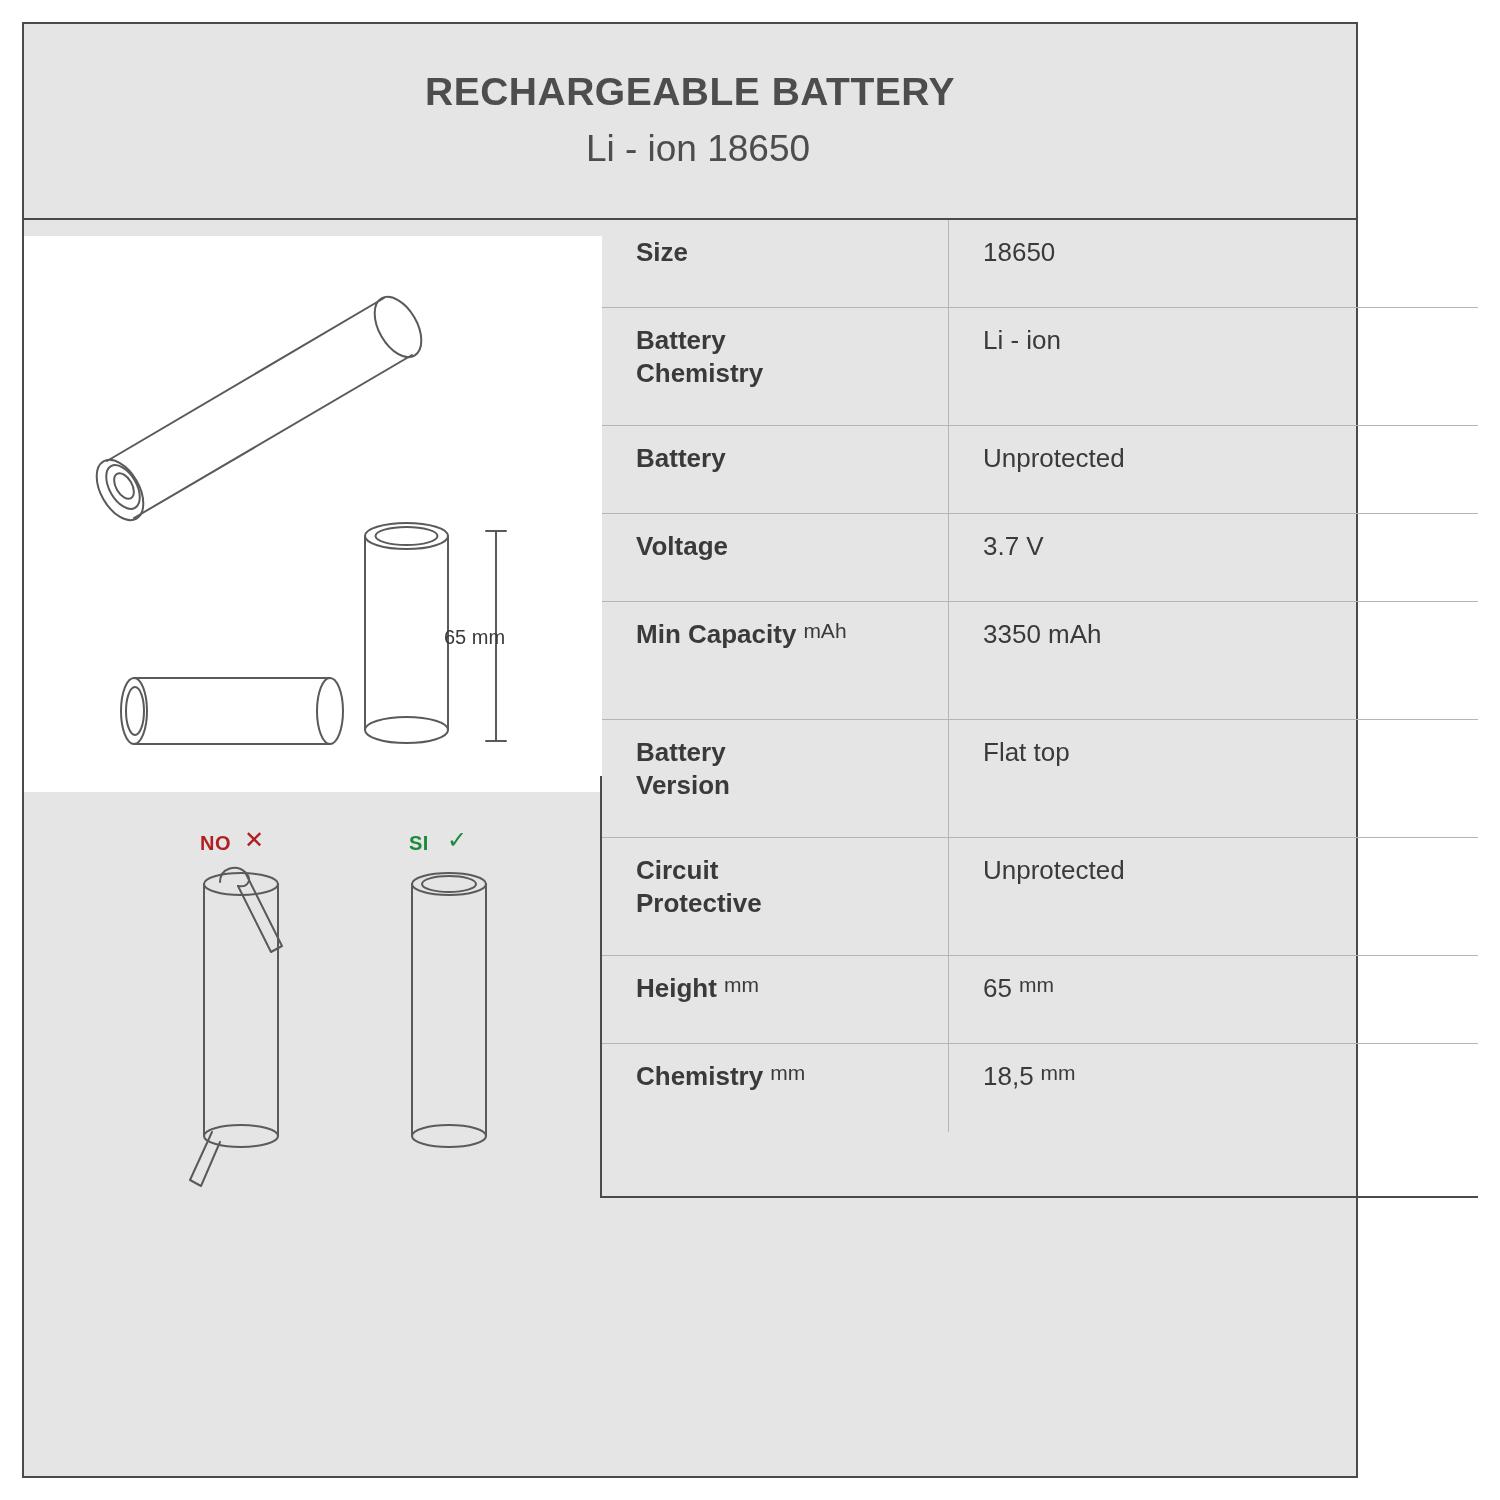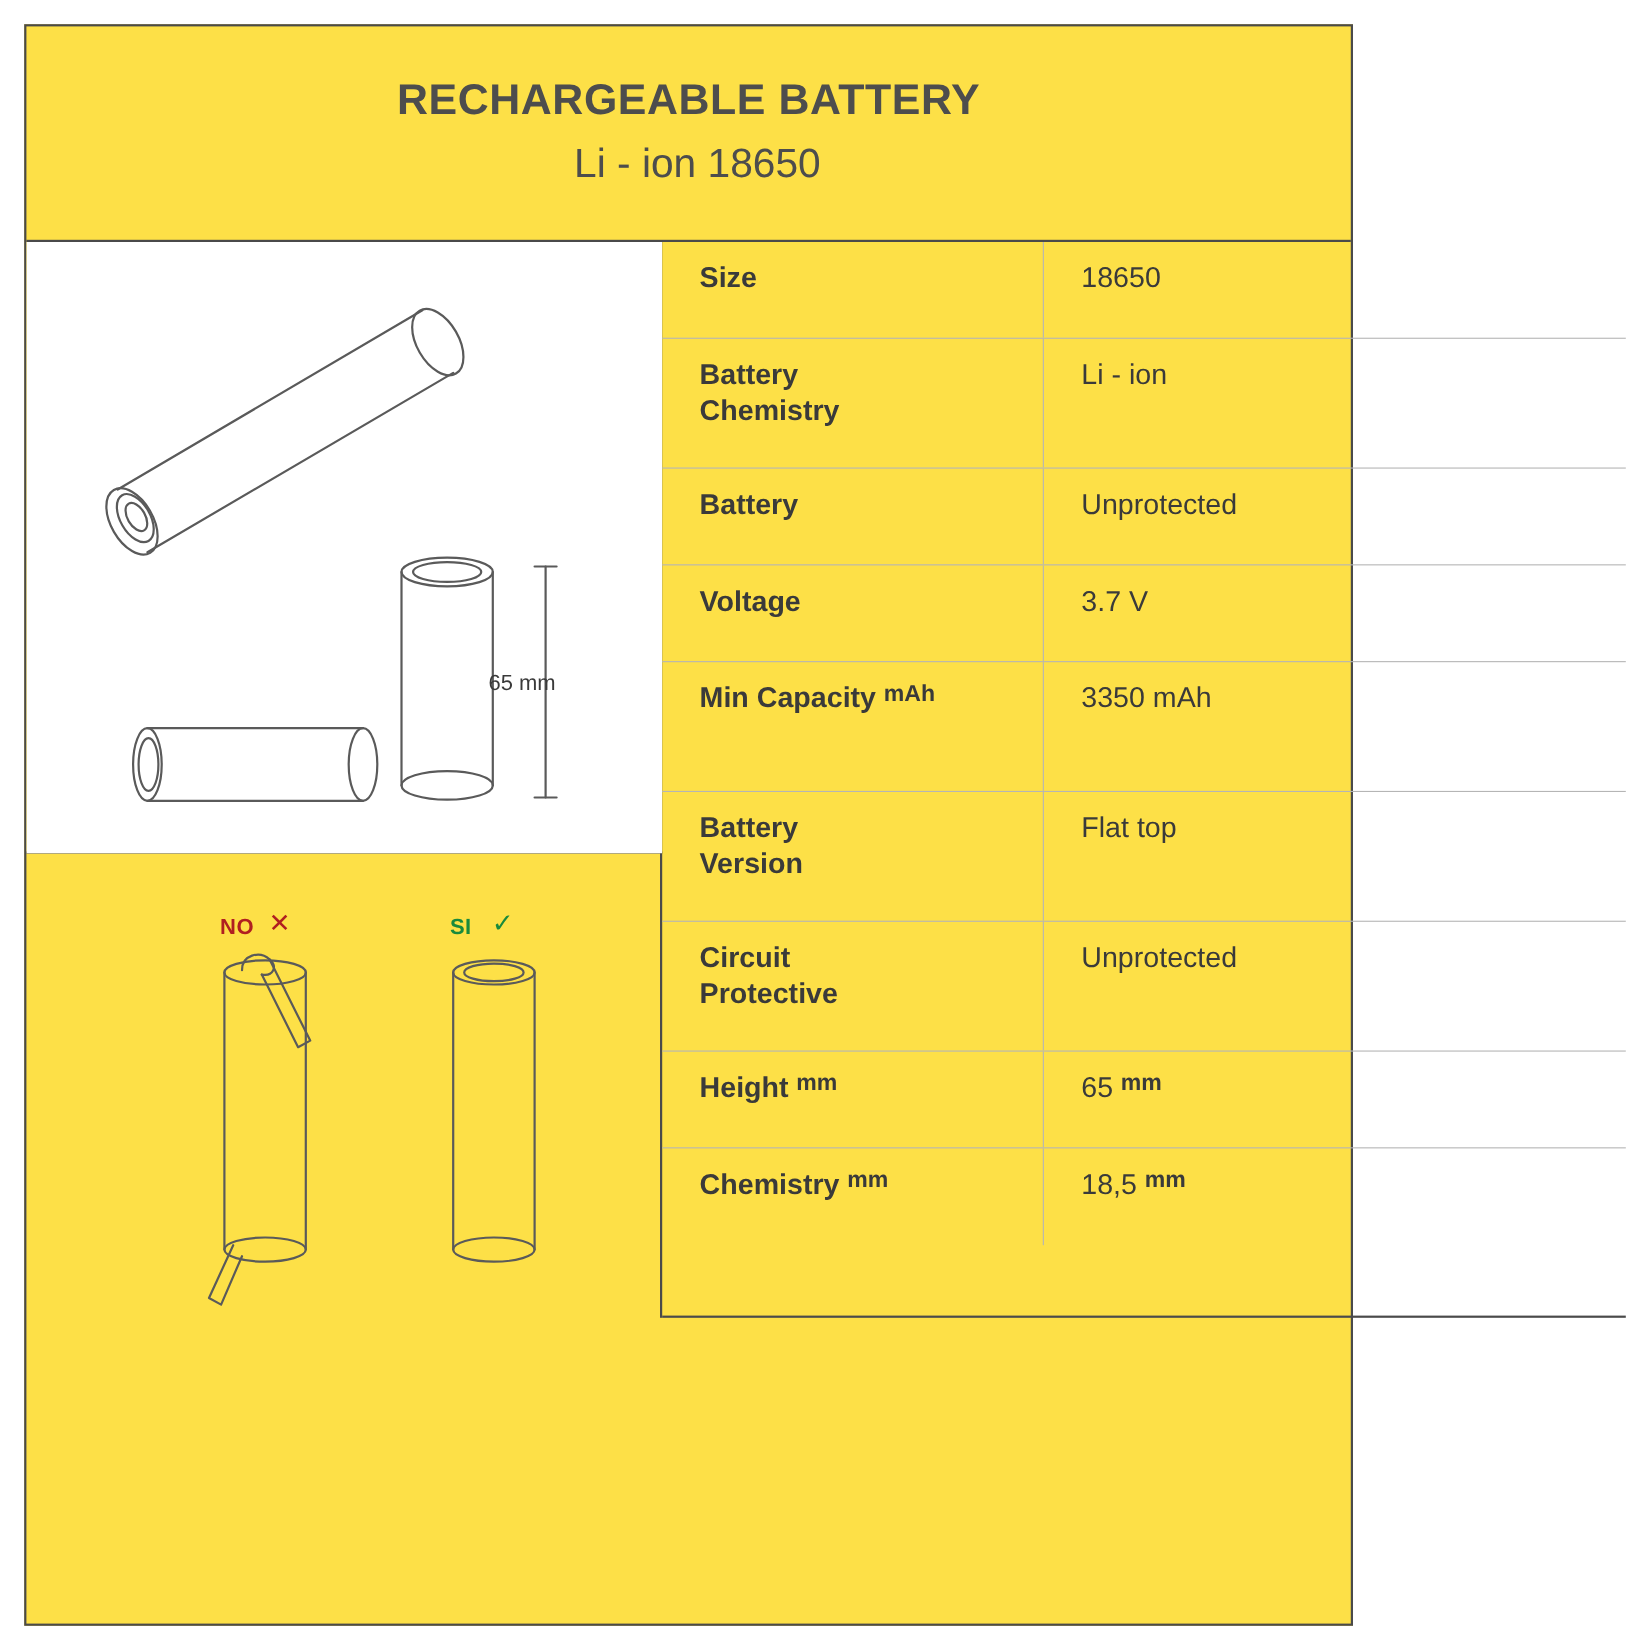--- a/index.html
+++ b/index.html
@@ -11,25 +11,25 @@
     width: 1500px;
     height: 1500px;
     font-family: "Liberation Sans", sans-serif;
     color: #3a3a3a;
     overflow: hidden;
   }
   .sheet {
     position: absolute;
     left: 22px;
     top: 22px;
-    width: 1208px;
+    width: 1336px;
     height: 1456px;
     border: 2px solid #4a4a4a;
     box-sizing: border-box;
-    background: #fde047;
+    background: #e5e5e5;
   }
 
   
   .header {
     position: absolute;
     left: 0;
     top: 0;
     width: 100%;
     height: 196px;
     border-bottom: 2px solid #4a4a4a;
@@ -56,21 +56,21 @@
   
   .left-col {
     position: absolute;
     left: 0;
     top: 196px;
     width: 578px;
     height: 978px;
   }
   .panel-top {
     position: absolute;
-    left: 0; top: 0;
+    left: 0; top: 16px;
     width: 578px;
     height: 556px;
     border-right: 2px solid #4a4a4a;
     border-bottom: 2px solid #4a4a4a;
     box-sizing: border-box;
   }
   .panel-bottom {
     position: absolute;
     left: 0; top: 556px;
     width: 578px;
@@ -133,21 +133,21 @@
     font-weight: bold;
     color: #3a3a3a;
     border-right: 1px solid #b5b5b5;
   }
   .cell-val {
     width: 529px;
     font-weight: normal;
     color: #3a3a3a;
   }
   .unit {
-    font-weight: bold;
+    font-weight: normal;
     font-size: 21px;
     margin-left: 7px;
   }
   .cell-key .kline { display: block; }
 
   .h-small { height: 88px; }
   .h-large { height: 118px; }
 
   
   .footer-area {

